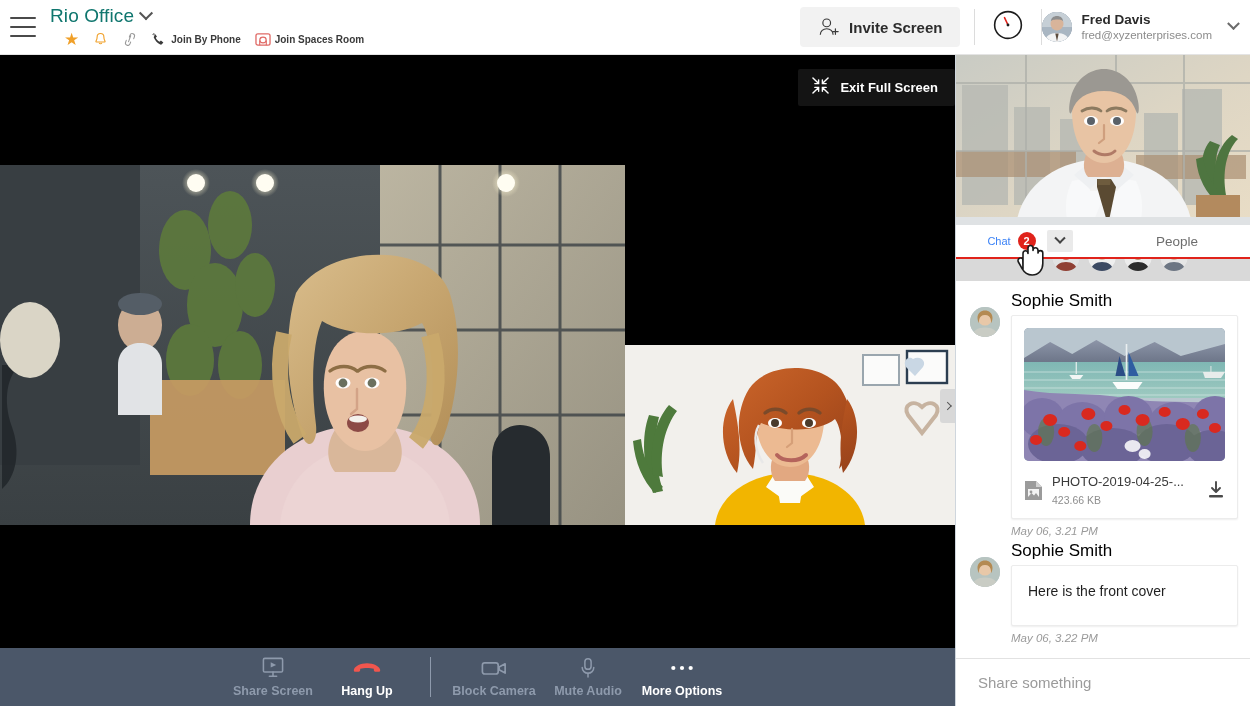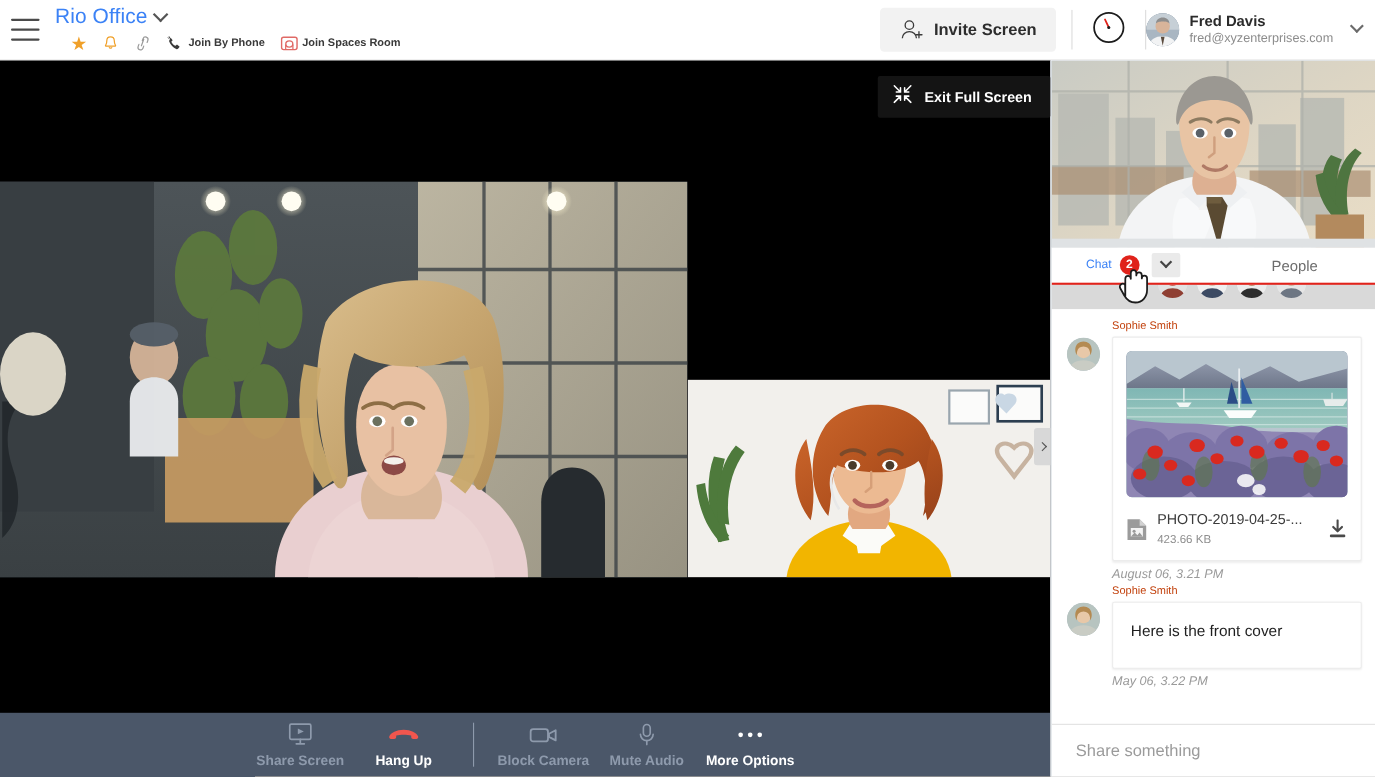--- a/index.html
+++ b/index.html
@@ -19,21 +19,21 @@
   }
   .hamburger {
     width:26px; height:20px; margin-left:10px; margin-right:14px;
     display:flex; flex-direction:column; justify-content:space-between;
     cursor:pointer; flex:0 0 auto;
   }
   .hamburger span { display:block; height:2px; background:#4a4a4a; border-radius:1px; }
 
   .title-block { display:flex; flex-direction:column; justify-content:center; gap:1px; }
   .title-row { display:flex; align-items:center; gap:7px; height:24px; }
-  .space-title { font-size:19px; color:#3b82f6; font-weight:400; letter-spacing:.1px; }
+  .space-title { font-size:19px; color:#0f766e; font-weight:400; letter-spacing:.1px; }
   .chev { width:10px; height:10px; border-right:2px solid #555; border-bottom:2px solid #555;
           transform:rotate(45deg) translate(-2px,-2px); }
   .sub-row { display:flex; align-items:center; gap:14px; height:22px; padding-left:14px; }
 
   .ico { display:inline-flex; align-items:center; justify-content:center; cursor:pointer; }
   .star { color:#f0a029; font-size:17px; line-height:1; }
   .clip { font-size:15px; color:#9a9a9a; line-height:1; transform:rotate(-25deg); }
 
   .hdr-link { display:flex; align-items:center; gap:4px; cursor:pointer; }
   .hdr-link-txt { font-size:10px; color:#3a3a3a; font-weight:600; white-space:nowrap; }
@@ -152,21 +152,21 @@
   .avstrip .row .a { width:28px; height:28px; border-radius:50%; overflow:hidden; background:#c9c9c9; position:relative; }
 
   
   .cursor { position:absolute; left:1012px; top:240px; z-index:40; pointer-events:none; }
 
   
   .msgs { flex:1 1 auto; overflow:hidden; background:#ffffff; padding-top:10px; }
   .msg { display:flex; gap:11px; padding:0 12px 0 14px; margin-bottom:4px; }
   .m-av { width:30px; height:30px; border-radius:50%; overflow:hidden; flex:0 0 auto; margin-top:16px; background:#b9c5cd; position:relative; }
   .m-body { flex:1 1 auto; min-width:0; }
-  .m-name { font-size:10px; color:#c2410c; margin-bottom:4px; }
+  .m-name { font-size:17px; color:#000000; margin-bottom:4px; }
   .bubble { background:#ffffff; border:1px solid #ececec; border-radius:2px; box-shadow:0 1px 2px rgba(0,0,0,.07); }
   .bubble.photo { padding:12px 12px 10px 12px; }
   .bubble.text { padding:17px 16px 26px 16px; }
   .bubble.text .t { font-size:14px; color:#1f1f1f; }
   .photo-img { width:100%; height:133px; border-radius:5px; overflow:hidden; position:relative; background:#7a8aa0; }
   .file-row { display:flex; align-items:center; gap:9px; margin-top:11px; }
   .file-ico { width:19px; height:21px; flex:0 0 auto; }
   .file-meta { flex:1 1 auto; min-width:0; }
   .file-name { font-size:13px; color:#3b3b3b; white-space:nowrap; overflow:hidden; text-overflow:ellipsis; }
   .file-size { font-size:10.5px; color:#8e8e8e; margin-top:2px; }
@@ -665,21 +665,21 @@
                 <span class="file-size">423.66 KB</span>
               </span>
               <span class="dl">
                 <svg width="18" height="18" viewBox="0 0 18 18">
                   <path d="M9 1v9M5 7l4 4 4-4" stroke="#4a4a4a" stroke-width="1.9" fill="none" stroke-linecap="round" stroke-linejoin="round"></path>
                   <rect x="2" y="14" width="14" height="2.4" rx="1" fill="#4a4a4a"></rect>
                 </svg>
               </span>
             </div>
           </div>
-          <div class="m-time">August 06, 3.21 PM</div>
+          <div class="m-time">May 06, 3.21 PM</div>
         </div>
       </div>
 
       <div class="msg">
         <div class="m-av">
           <svg width="30" height="30" viewBox="0 0 30 30">
             <rect width="30" height="30" fill="#b7c4c0"></rect>
             <circle cx="15" cy="12" r="6.6" fill="#e8c8a8"></circle>
             <path d="M7.5 11c0-5 3.6-7.6 7.5-7.6S22.5 6 22.5 11c0 3-1.5 5-1.5 5s1-8-6-8-6 8-6 8-1.5-2-1.5-5z" fill="#b48a52"></path>
             <path d="M2 30c0-6.4 5.8-9.6 13-9.6s13 3.2 13 9.6z" fill="#c9ccc4"></path>

